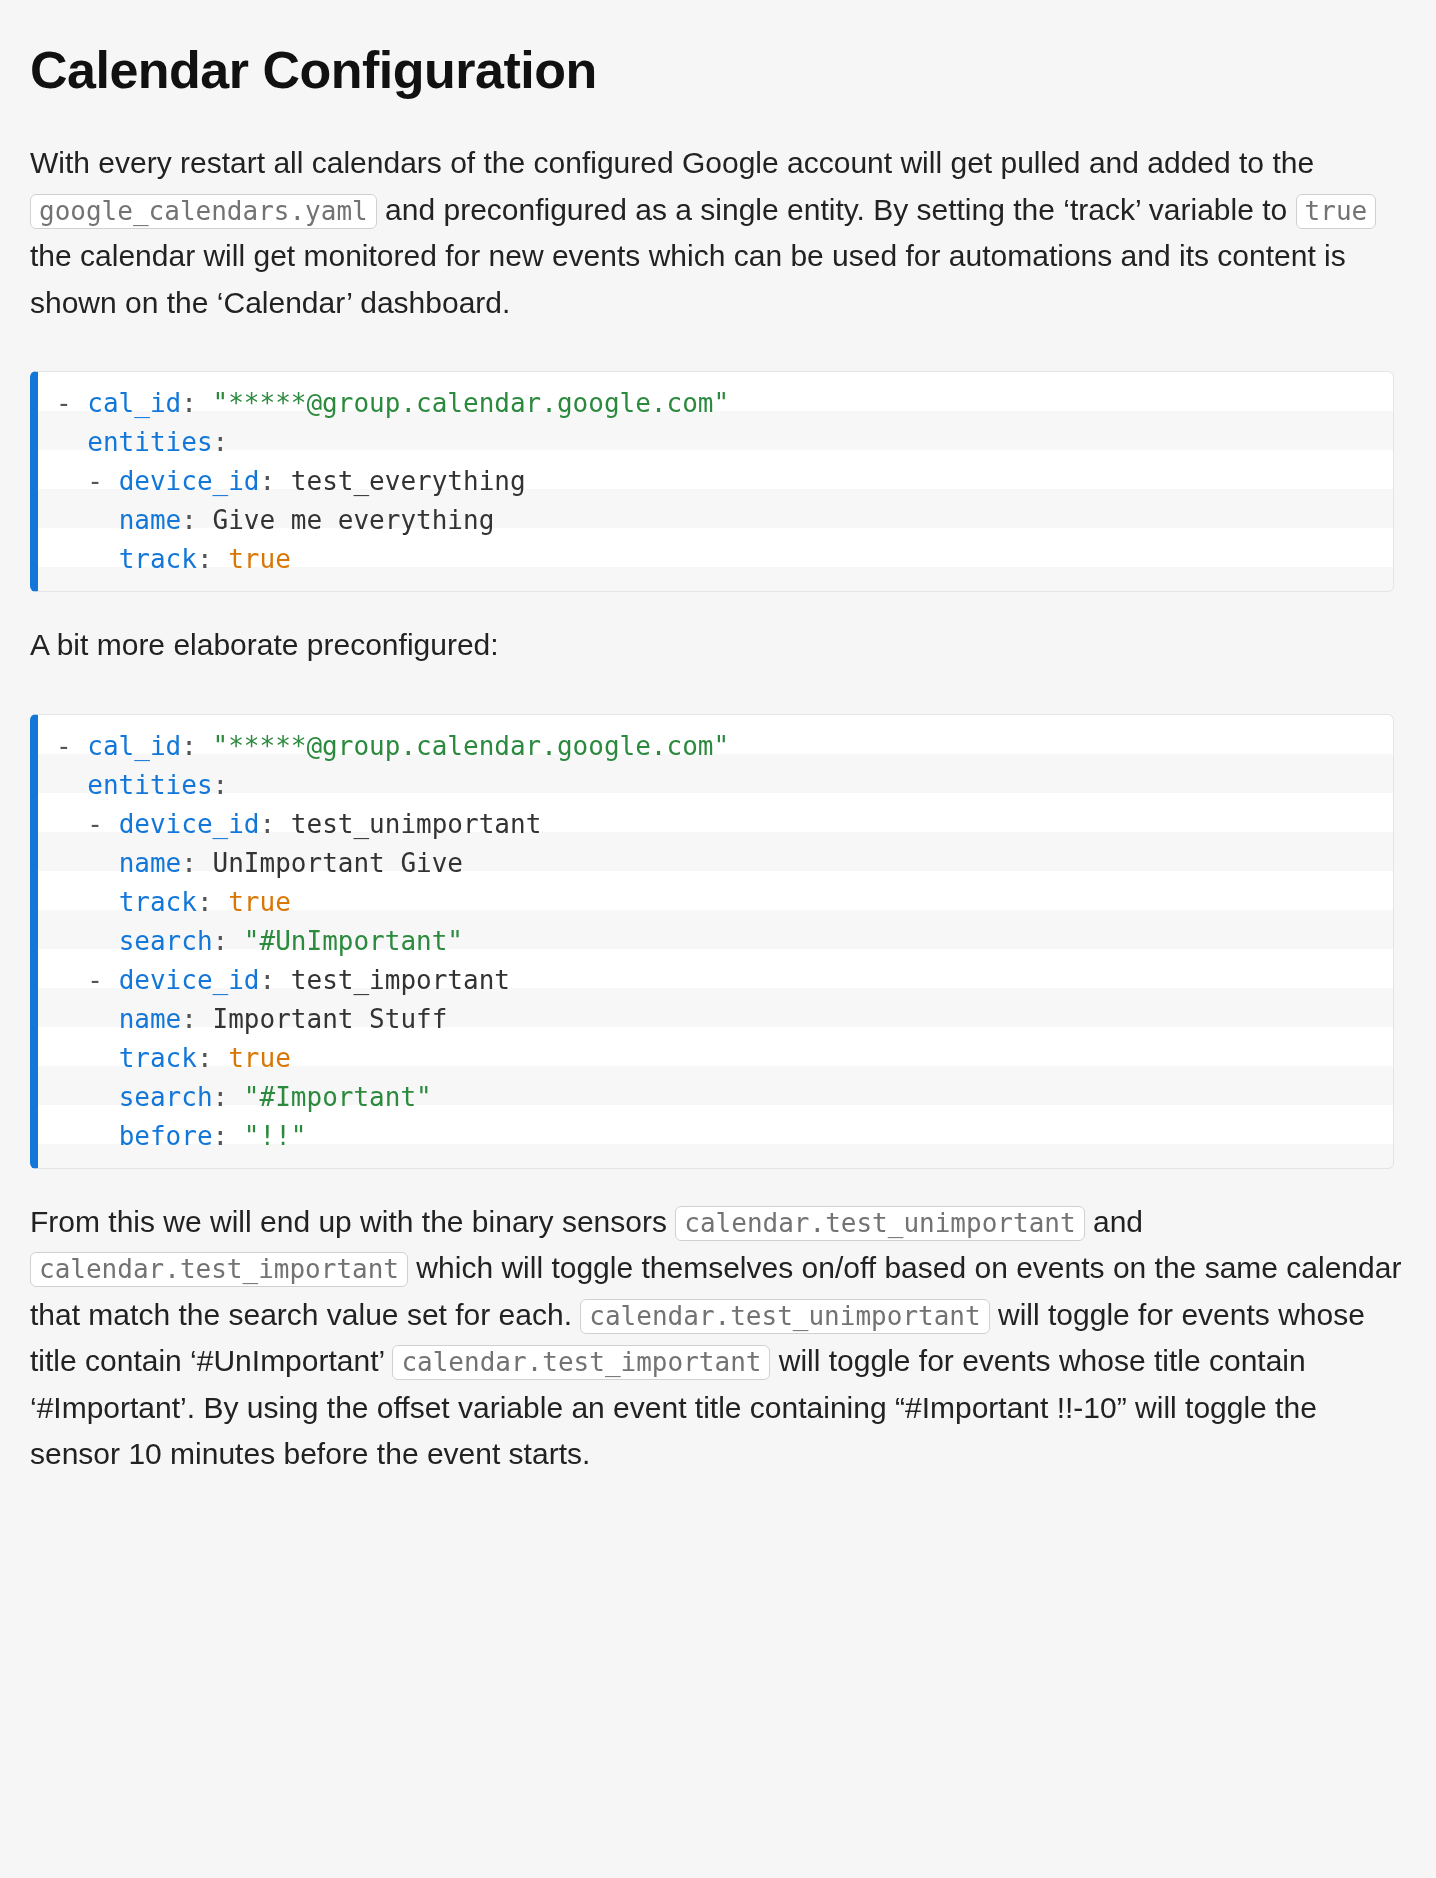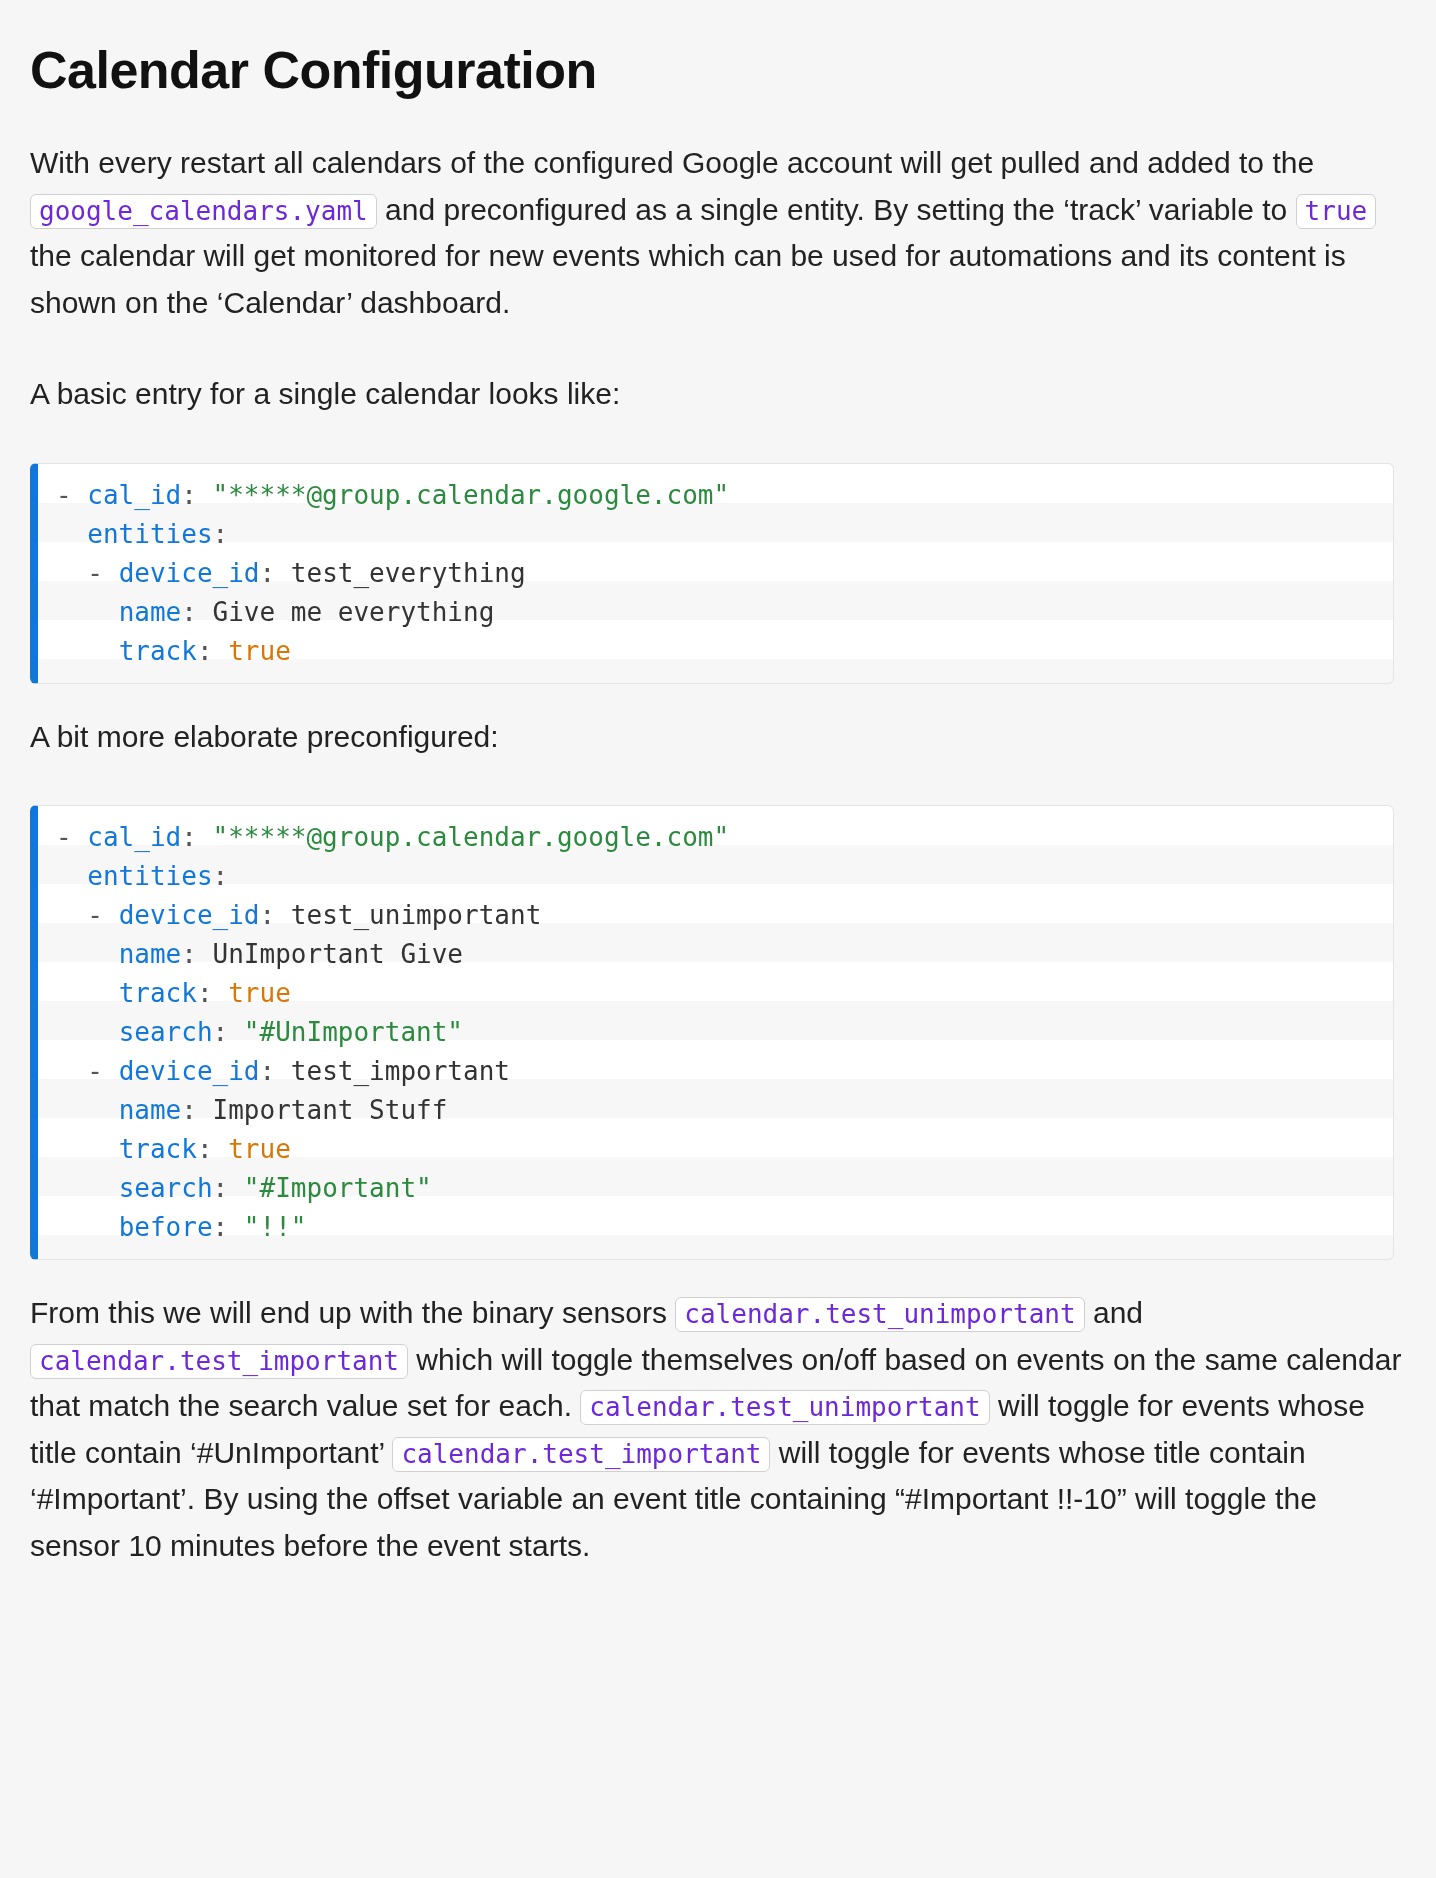--- a/index.html
+++ b/index.html
@@ -23,21 +23,21 @@
   }
   p.body {
     font-size: 30px;
     line-height: 1.55;
     margin: 0 0 45px 0;
     color: #222;
   }
   code.inline {
     font-family: ui-monospace, SFMono-Regular, Menlo, Consolas, monospace;
     font-size: 26px;
-    color: #6d28d9;
+    color: #737373;
     background: #ffffff;
     border: 1px solid #d0d0d0;
     border-radius: 6px;
     padding: 1px 8px 2px 8px;
     white-space: nowrap;
     text-align: right;
   }
   pre.codeblock {
     position: relative;
     background: #ffffff;
@@ -71,21 +71,20 @@
 <body>
 
 <div class="page">
 
   <h1>Calendar Configuration</h1>
 
   <p class="body">
     <span>With every restart all calendars of the configured Google account will get pulled and added to the </span><code class="inline">google_calendars.yaml</code><span> and preconfigured as a single entity. By setting the ‘track’ variable to </span><code class="inline">true</code><span> the calendar will get monitored for new events which can be used for automations and its content is shown on the ‘Calendar’ dashboard.</span>
   </p>
 
-  <p class="body">A basic entry for a single calendar looks like:</p>
 
   <pre class="codeblock"><span class="tok-punc">- </span><span class="tok-key">cal_id</span><span class="tok-punc">:</span><span> </span><span class="tok-str">"*****@group.calendar.google.com"</span>
   <span class="tok-key">entities</span><span class="tok-punc">:</span>
 <span class="tok-punc">  - </span><span class="tok-key">device_id</span><span class="tok-punc">:</span><span> </span><span class="tok-val">test_everything</span>
 <span>    </span><span class="tok-key">name</span><span class="tok-punc">:</span><span> </span><span class="tok-val">Give me everything</span>
 <span>    </span><span class="tok-key">track</span><span class="tok-punc">:</span><span> </span><span class="tok-bool">true</span></pre>
 
 
   <p class="body">A bit more elaborate preconfigured:</p>
 

